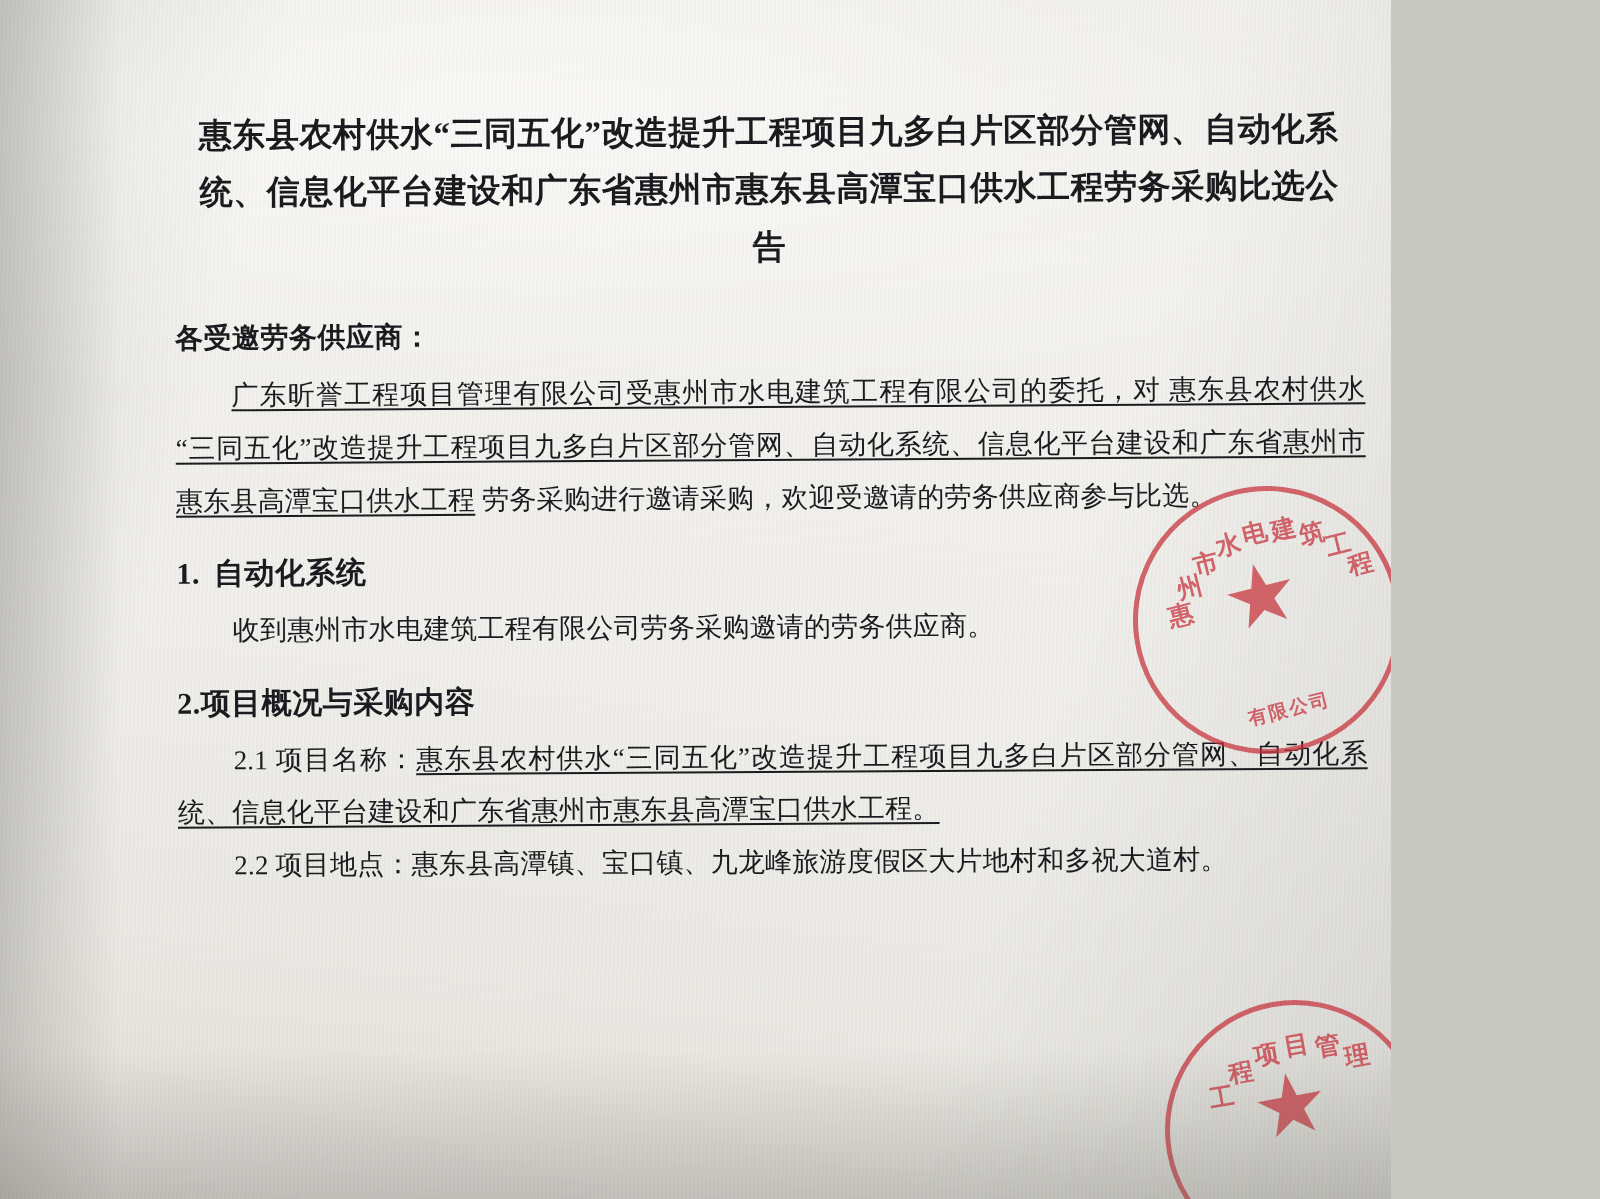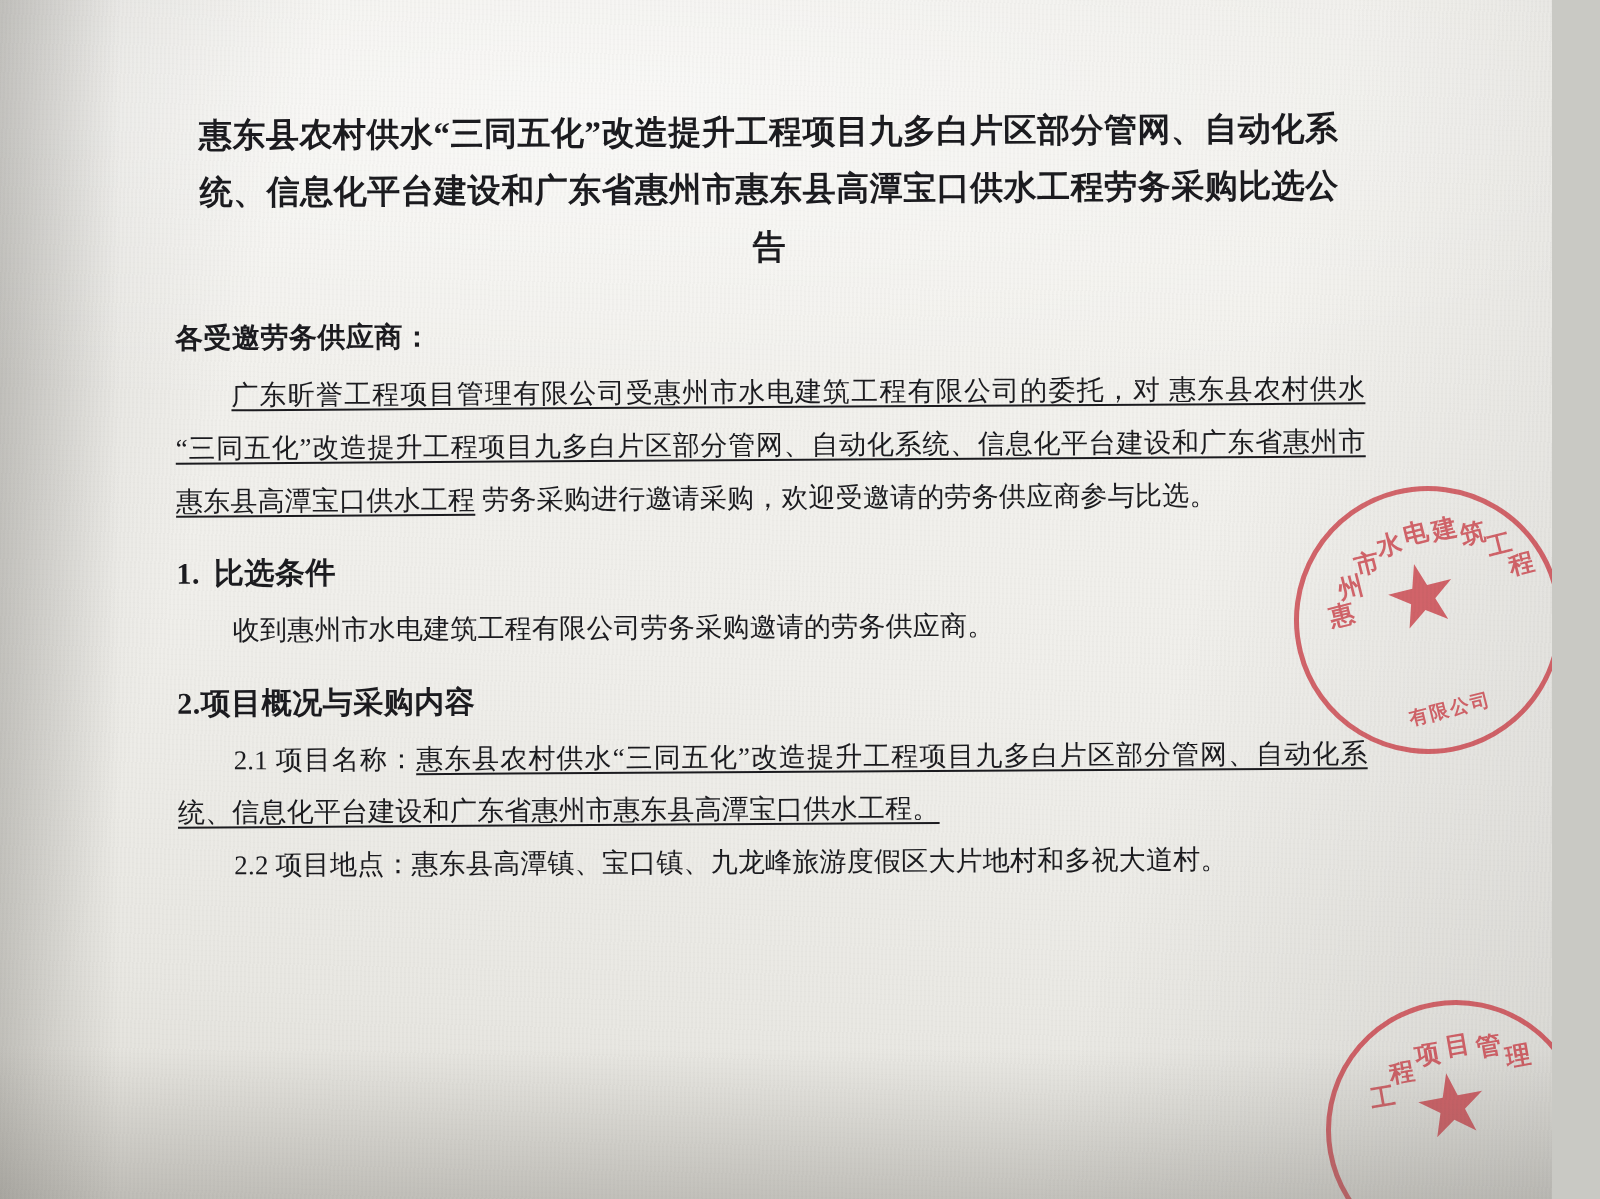--- a/index.html
+++ b/index.html
@@ -10,21 +10,21 @@
     width: 1600px;
     height: 1199px;
     overflow: hidden;
     background: #c9c9c4;
     font-family: "Liberation Serif", "DejaVu Serif", serif;
   }
 
   
   .page-photo {
     position: relative;
-    width: 1552px;
+    width: 1391px;
     height: 1199px;
     overflow: hidden;
     background:
       linear-gradient(105deg, rgba(0,0,0,0.10) 0%, rgba(0,0,0,0.00) 18%, rgba(0,0,0,0.00) 72%, rgba(0,0,0,0.08) 100%),
       linear-gradient(188deg, #efeeea 0%, #f3f2ee 22%, #f0efeb 55%, #e9e8e3 82%, #dedcd6 100%);
   }
   
   .texture {
     position: absolute;
     inset: 0;
@@ -182,21 +182,21 @@
   <div class="glare"></div>
 
   <div class="doc">
 
     <h1 class="doc-title">惠东县农村供水“三同五化”改造提升工程项目九多白片区部分管网、自动化系统、信息化平台建设和广东省惠州市惠东县高潭宝口供水工程劳务采购比选公告</h1>
 
     <div class="salutation">各受邀劳务供应商：</div>
 
     <p class="body-para indent"><span class="u">广东昕誉工程项目管理有限公司受惠州市水电建筑工程有限公司的委托，对 惠东县农村供水“三同五化”改造提升工程项目九多白片区部分管网、自动化系统、信息化平台建设和广东省惠州市惠东县高潭宝口供水工程</span><span> 劳务采购进行邀请采购，欢迎受邀请的劳务供应商参与比选。</span></p>
 
-    <h2 class="section"><span class="num">1.</span><span>比选条件</span></h2>
+    <h2 class="section"><span class="num">1.</span><span>自动化系统</span></h2>
 
     <p class="sub-para sub-indent">收到惠州市水电建筑工程有限公司劳务采购邀请的劳务供应商。</p>
 
     <h2 class="section tight"><span class="num">2.</span><span>项目概况与采购内容</span></h2>
 
     <p class="sub-para sub-indent"><span>2.1 项目名称：</span><span class="u">惠东县农村供水“三同五化”改造提升工程项目九多白片区部分管网、自动化系统、信息化平台建设和广东省惠州市惠东县高潭宝口供水工程。</span></p>
 
     <p class="sub-para sub-indent"><span>2.2 项目地点：</span><span>惠东县高潭镇、宝口镇、九龙峰旅游度假区大片地村和多祝大道村。</span></p>
 
   </div>

